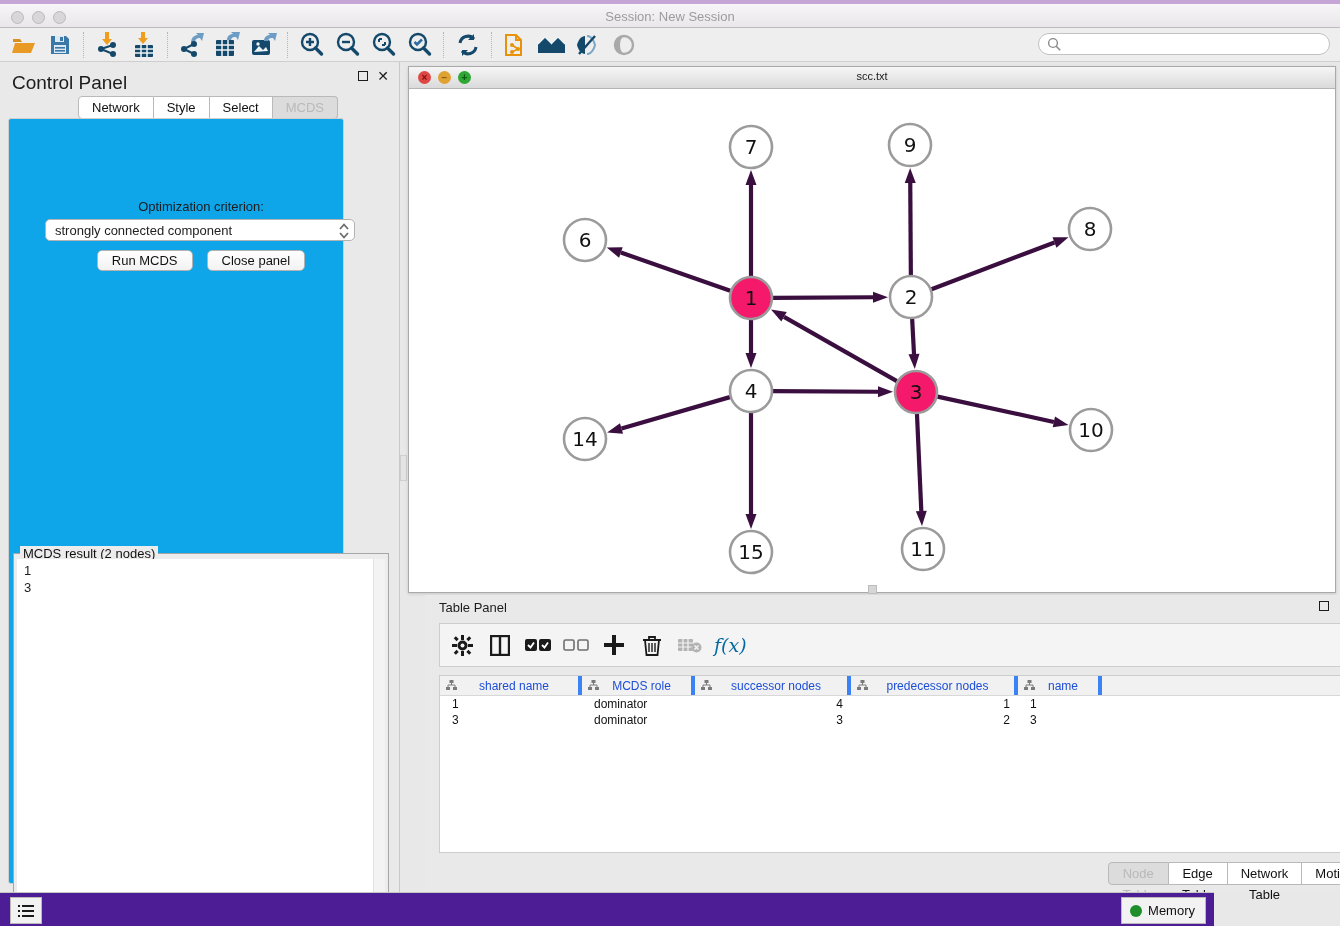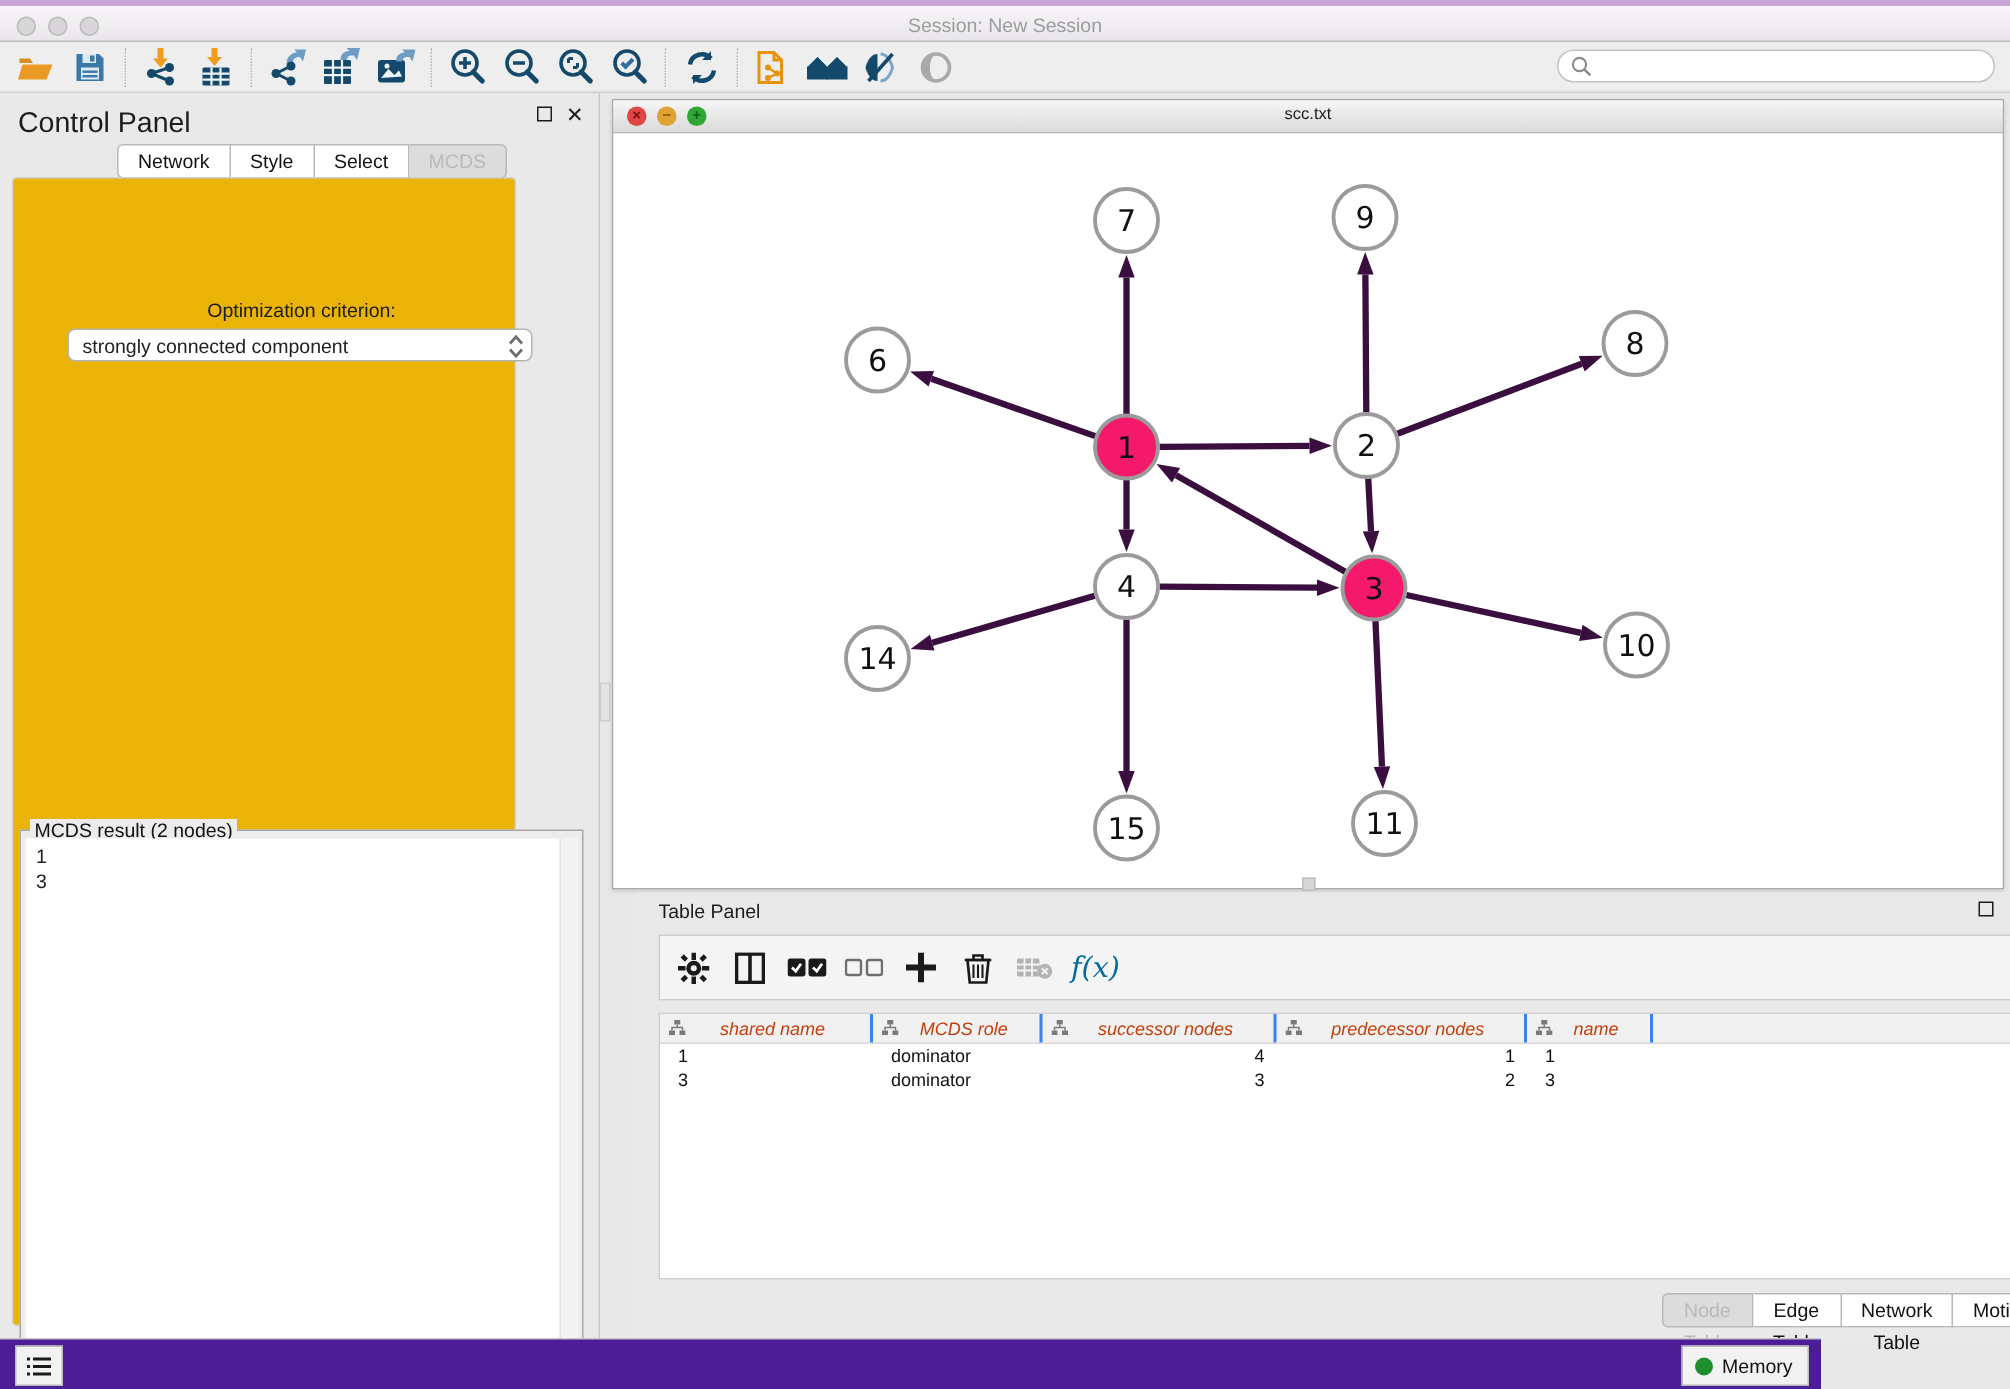--- a/index.html
+++ b/index.html
@@ -43,21 +43,21 @@
   .cp-tabs{left:78px;top:34px;}
   .seg-tab{
     height:21px;line-height:21px;padding:0 13px;background:#fff;
     border:1px solid #b9b9b9;border-left:none;font-size:13px;color:#111;text-align:center;
   }
   .seg-tab:first-child{border-left:1px solid #b9b9b9;border-radius:4px 0 0 4px;}
   .seg-tab:last-child{border-radius:0 4px 4px 0;}
   .seg-tab.selected{background:#dcdcdc;color:#b9b9b9;}
   .cp-body{
     position:absolute;left:8px;top:56px;width:336px;height:766px;
-    background:#eab308;border:1px solid #cfcfcf;border-radius:3px;box-sizing:border-box;
+    background:#0ea5e9;border:1px solid #cfcfcf;border-radius:3px;box-sizing:border-box;
   }
   .opt-label{position:absolute;left:0;top:80px;width:384px;text-align:center;color:#1c1c1c;}
   .dropdown{
     position:absolute;left:36px;top:100px;width:310px;height:22px;
     background:#fff;border:1px solid #b3b3b3;border-radius:5px;box-sizing:border-box;
     display:flex;align-items:center;padding-left:9px;
   }
   .dropdown .stepper{position:absolute;right:4px;top:2px;}
   .cp-buttons{position:absolute;left:0;top:131px;width:384px;display:flex;justify-content:center;gap:14px;}
   .aqua-btn{
@@ -105,21 +105,21 @@
   }
   .tp-tool{width:28px;height:30px;display:flex;align-items:center;justify-content:center;}
   .fx-label{font-family:"DejaVu Serif",serif;font-style:italic;font-size:19px;color:#0369a1;}
   .tp-table{
     position:absolute;left:14px;top:80px;width:918px;height:178px;
     background:#fff;border:1px solid #cdcdcd;box-sizing:border-box;overflow:hidden;
   }
   .tbl-header{display:flex;height:19px;background:#f1f1f1;border-bottom:1px solid #d8d8d8;}
   .th-cell{
     display:flex;align-items:center;justify-content:center;gap:5px;
-    border-right:2px solid #3b82f6;font-size:12px;color:#c2410c;box-sizing:border-box;position:relative;font-style:italic;
+    border-right:4px solid #3b82f6;font-size:12px;color:#1d4ed8;box-sizing:border-box;position:relative;
   }
   .th-sort{position:absolute;left:6px;top:4px;}
   .tbl-row{display:flex;height:16px;font-size:12px;color:#111;}
   .td-cell{box-sizing:border-box;padding:1px 8px 0 12px;overflow:hidden;white-space:nowrap;}
   .td-cell.r{text-align:right;}
   .tp-tabs{left:683px;top:267px;}
   
   .statusbar{
     position:absolute;left:0;top:892px;width:1214px;height:34px;
     background:#4c1d95;border-top:1px solid #c6c6c6;box-sizing:border-box;
@@ -307,20 +307,24 @@
   <div class="cp-body">
     <div class="opt-label">Optimization criterion:</div>
     <div class="dropdown">
       <span>strongly connected component</span>
       <span class="stepper">
         <svg width="12" height="18" viewBox="0 0 12 18">
             <path d="M2 7l4-4.5L10 7" fill="none" stroke="#6d6d6d" stroke-width="1.8"></path>
             <path d="M2 11l4 4.5L10 11" fill="none" stroke="#6d6d6d" stroke-width="1.8"></path>
           </svg>
       </span>
+    </div>
+    <div class="cp-buttons">
+      <button class="aqua-btn">Run MCDS</button>
+      <button class="aqua-btn">Close panel</button>
     </div>
     <div class="result-group">
       <span class="result-title">MCDS result (2 nodes)</span>
       <div class="result-text" id="result-lines">
         <div class="result-scroll"></div>
       <div>1</div>
           <div>3</div>
         </div>
     </div>
   </div>

